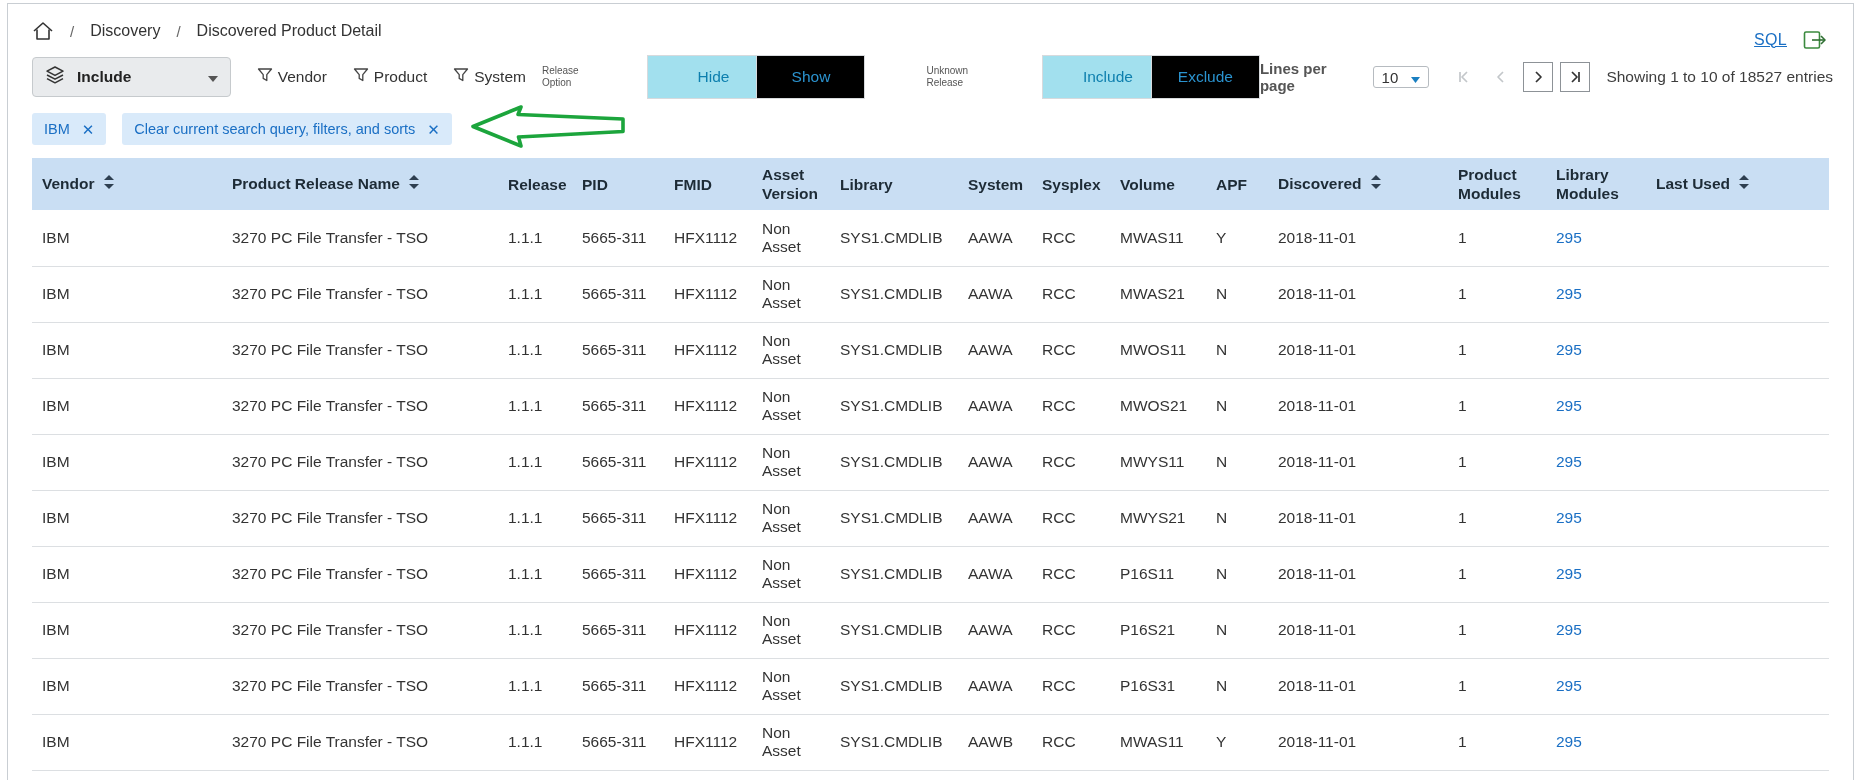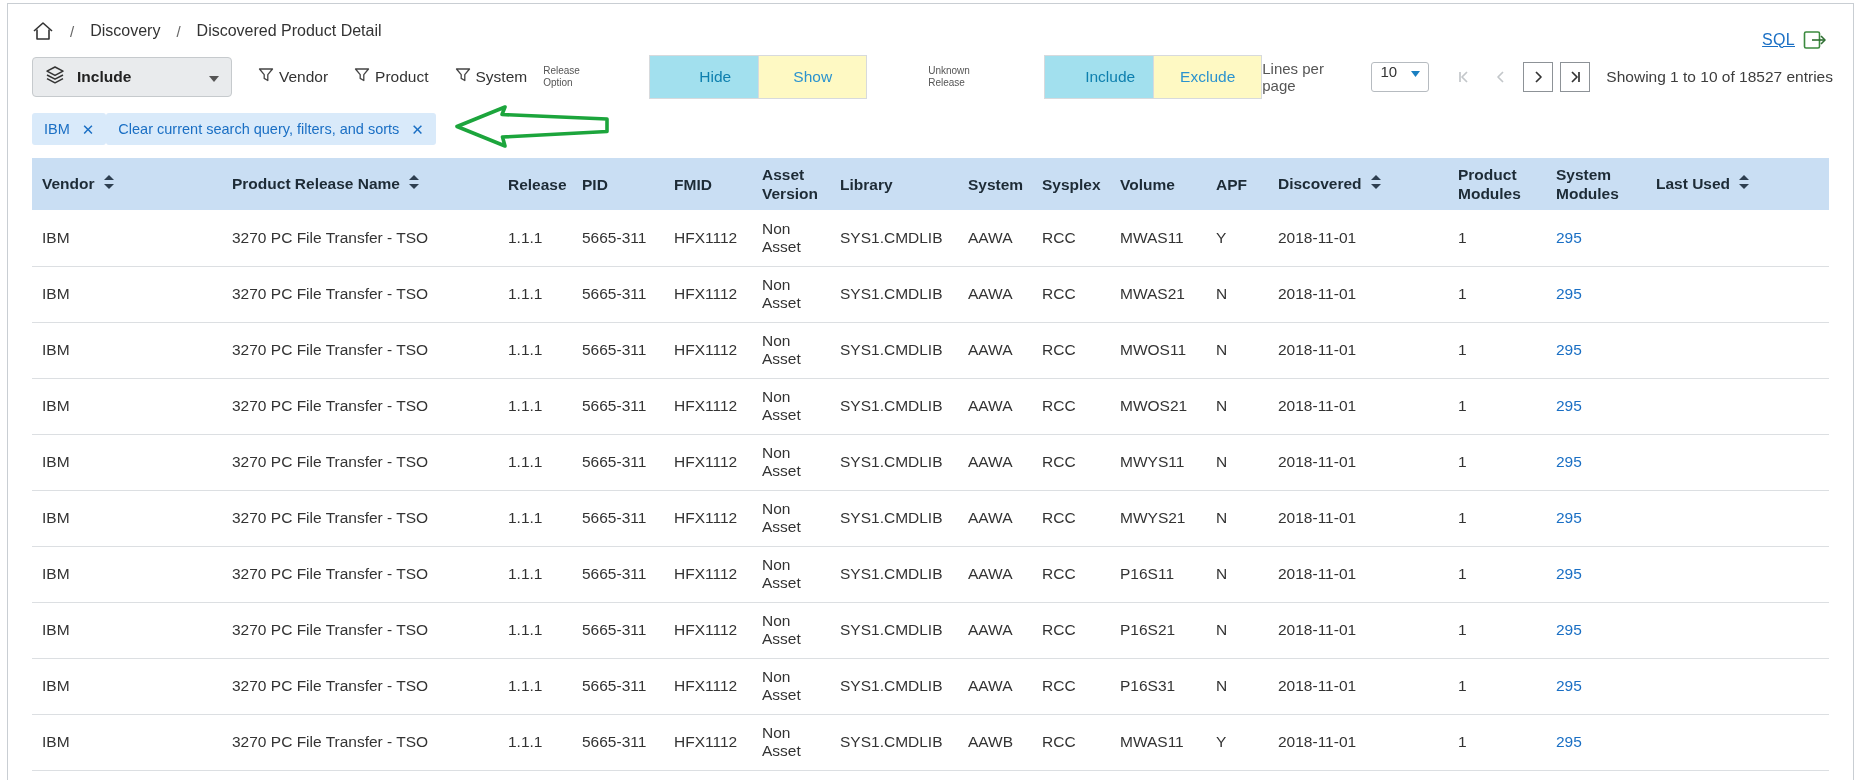--- a/index.html
+++ b/index.html
@@ -13,21 +13,21 @@
 
   
   .topbar {
     display: flex; align-items: center; justify-content: space-between;
     padding: 12px 26px 6px 24px; height: 48px;
   }
   .breadcrumb { display: flex; align-items: center; font-size: 16px; color: #333; }
   .breadcrumb .sep { margin: 0 16px; color: #666; font-size: 15px; }
   .breadcrumb .crumb { text-decoration: none; color: #333; cursor: pointer; }
   .home-btn { display: inline-flex; align-items: center; cursor: pointer; }
-  .topbar-right { display: flex; align-items: center; gap: 8px; margin-top: 17px; }
+  .topbar-right { display: flex; align-items: center; gap: 16px; margin-top: 17px; }
   .sql-link {
     color: var(--link-blue, #1a6fc4); font-size: 16px; text-decoration: underline;
     cursor: pointer; letter-spacing: .3px;
   }
   .export-btn { display: inline-flex; cursor: pointer; }
 
   
   .toolbar {
     display: flex; align-items: center; flex-wrap: nowrap;
     padding: 4px 20px 12px 24px; height: 58px;
@@ -45,50 +45,50 @@
     font-family: inherit;
   }
   .filter-btn:first-of-type { margin-left: 46px; }
   .two-line-label {
     font-size: 10px; color: #555; line-height: 1.2; margin-left: 16px;
   }
   .two-line-label.w62 { width: 62px; }
   .two-line-label.w72 { width: 72px; margin-left: 61px; }
   .segmented { display: flex; border: 1px solid #d7dadd; margin-left: 44px; }
   .seg {
-    width: 108px; height: 42px; background: #fef9c3; border: none;
+    width: 108px; height: 42px; background: #000000; border: none;
     color: #2b93cf; font-size: 15.5px; cursor: pointer; font-family: inherit;
   }
   .seg + .seg { border-left: 1px solid #d7dadd; }
   .seg.active { background: var(--active-toggle-bg, #a2e0ee); color: #0d7fae; padding-left: 22px; }
   .toolbar-right { margin-left: auto; display: flex; align-items: center; }
-  .lpp-label { font-size: 15px; color: #555; margin-right: 10px; }
+  .lpp-label { font-size: 15px; color: #555; margin-right: 10px; font-weight: bold; }
   .lpp-select {
-    width: 58px; height: 30px; border: 1px solid #b6bbc0; border-radius: 3px;
-    display: flex; justify-content: space-between;
+    width: 58px; height: 22px; border: 1px solid #b6bbc0; border-radius: 3px;
+    display: flex; align-items: center; justify-content: space-between;
     padding: 0 8px; font-size: 15px; color: #333; cursor: pointer; background: #fff;
   }
   .pager { display: flex; align-items: center; gap: 7px; margin-left: 20px; }
   .pg {
     width: 30px; height: 30px; display: flex; align-items: center; justify-content: center;
     background: #fff; border: none; cursor: pointer; font-family: inherit;
   }
   .pg.bordered { border: 1px solid #8d9297; }
   .pg svg { stroke: #333; }
   .pg.disabled svg { stroke: #c3c7ca; }
   .showing { font-size: 15.5px; color: #3d3d3d; margin-left: 16px; white-space: nowrap; }
 
   
   .chips-row { display: flex; align-items: center; padding: 0 24px 10px; height: 48px; }
   .chip {
     background: var(--chip-bg, #d9eafa); border-radius: 3px; height: 32px;
     display: inline-flex; align-items: center; gap: 12px; padding: 0 12px;
     color: var(--link-blue, #1a6fc4); font-size: 14.5px; cursor: pointer; white-space: nowrap;
   }
-  .chip + .chip { }
+  .chip + .chip { margin-left: 16px; }
   .chip .chip-x { font-size: 15px; font-weight: bold; cursor: pointer; line-height: 1; }
   .annotation-arrow { margin-left: 14px; margin-top: 2px; }
 
   
   .table-wrap { padding: 0 24px; }
   table { width: 100%; border-collapse: collapse; table-layout: fixed; }
   thead th {
     background: var(--header-bg, #c9def3); height: 52px; text-align: left;
     font-size: 15.5px; font-weight: bold; color: #1d2b36;
     padding: 0 6px 0 10px; vertical-align: middle;
@@ -278,21 +278,21 @@
             <th><span class="th-label">Library</span></th>
             <th><span class="th-label">System</span></th>
             <th><span class="th-label">Sysplex</span></th>
             <th><span class="th-label">Volume</span></th>
             <th><span class="th-label">APF</span></th>
             <th><span class="th-label">Discovered</span><span class="sort-icon"><svg width="10" height="15" viewBox="0 0 10 15">
                   <path d="M5 0 L10 5 H0 Z"></path>
                   <path d="M0 9 H10 L5 14 Z"></path>
                 </svg></span></th>
             <th><span class="th-label">Product Modules</span></th>
-            <th><span class="th-label">System Modules</span></th>
+            <th><span class="th-label">Library Modules</span></th>
             <th><span class="th-label">Last Used</span><span class="sort-icon"><svg width="10" height="15" viewBox="0 0 10 15">
                   <path d="M5 0 L10 5 H0 Z"></path>
                   <path d="M0 9 H10 L5 14 Z"></path>
                 </svg></span></th>
             <th></th>
           </tr>
         </thead>
       <tbody id="table-body">
           <tr>
             <td>IBM</td>

